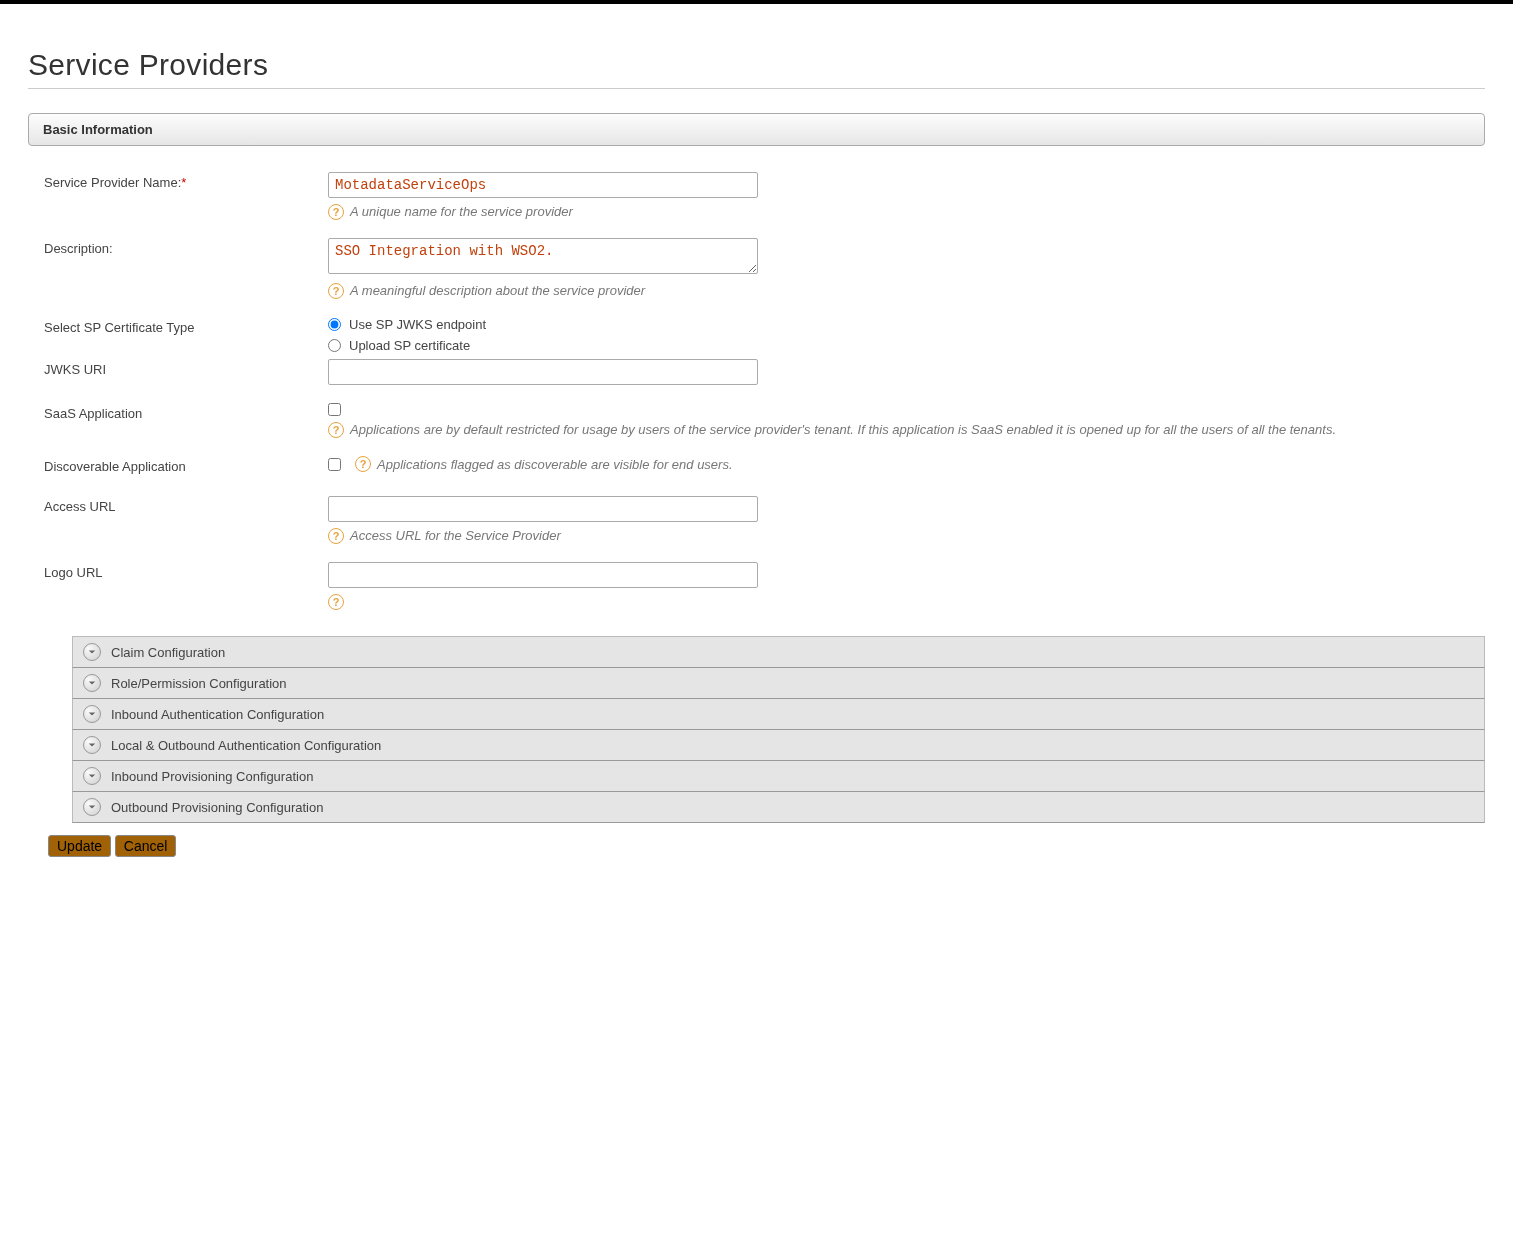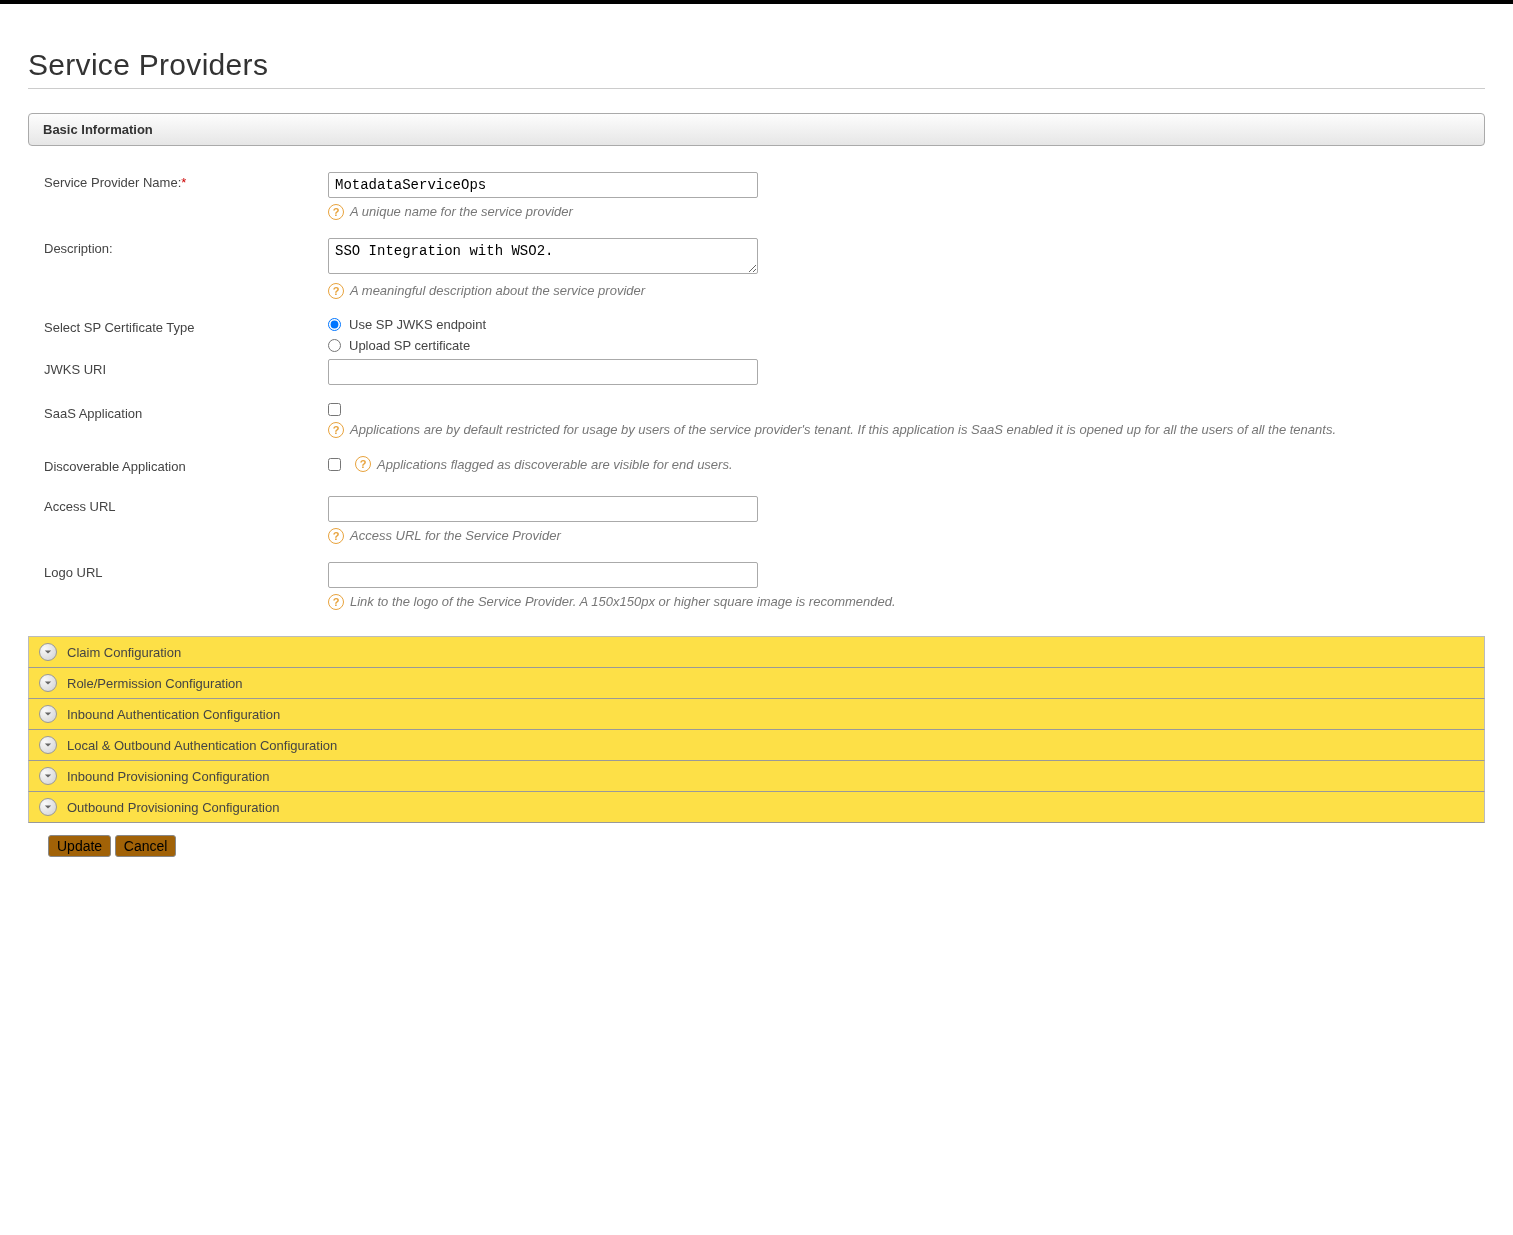--- a/index.html
+++ b/index.html
@@ -40,21 +40,21 @@
     flex: 0 0 260px;
     padding-top: 3px;
     color: #444;
   }
   .field-label .req { color: #c00; }
   .field-body { flex: 1; }
 
   input[type=text].txt, textarea.txt {
     font-family: "Courier New", monospace;
     font-size: 14px;
-    color: #000000;
+    color: #c2410c;
     width: 430px;
     padding: 4px 6px;
     border: 1px solid #aaa;
     border-radius: 2px;
     background: #fff;
     box-sizing: border-box;
   }
   textarea.txt { height: 36px; resize: both; }
 
   .help-line {
@@ -91,24 +91,25 @@
   .radio-line, .check-line { display: flex; align-items: center; margin-bottom: 6px; }
   .radio-line input, .check-line input { margin: 0 8px 0 0; }
 
   
   .accordion { margin: 26px 0 12px 0; }
   .acc-item {
     display: flex;
     align-items: center;
     gap: 10px;
     padding: 6px 10px;
-    background: #fde047;
+    background: #e5e5e5;
     border: 1px solid #bbb;
     border-bottom: 1px solid #999;
     cursor: pointer;
+    margin-left: 44px;
   }
   .acc-item + .acc-item { border-top: none; }
   .acc-icon {
     width: 16px; height: 16px;
     border-radius: 50%;
     background: radial-gradient(circle at 30% 30%, #fafafa, #cfcfcf);
     border: 1px solid #999;
     display: flex; align-items: center; justify-content: center;
   }
   .acc-icon svg { width: 8px; height: 8px; fill: #666; }
@@ -217,21 +218,20 @@
         </div>
       </div>
     </div>
 
     <div class="field-row">
       <div class="field-label">Logo URL</div>
       <div class="field-body">
         <input type="text" class="txt" value="" style="">
         <div class="help-line">
           <span class="help-icon">?</span>
-          <span>Link to the logo of the Service Provider. A 150x150px or higher square image is recommended.</span>
         </div>
       </div>
     </div>
 
   </div>
 
   <div class="accordion">
     <div class="acc-item">
       <span class="acc-icon">
           <svg viewBox="0 0 10 10">

